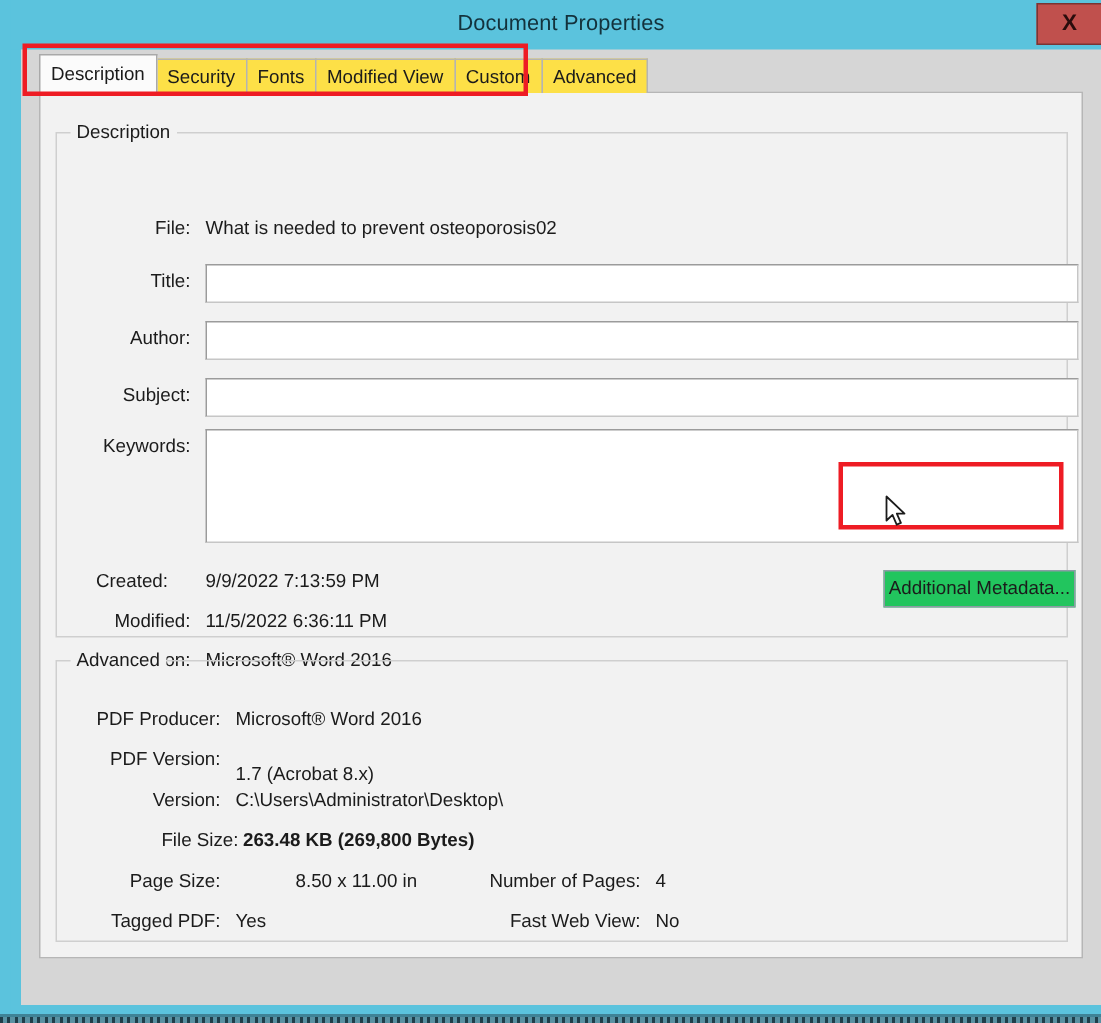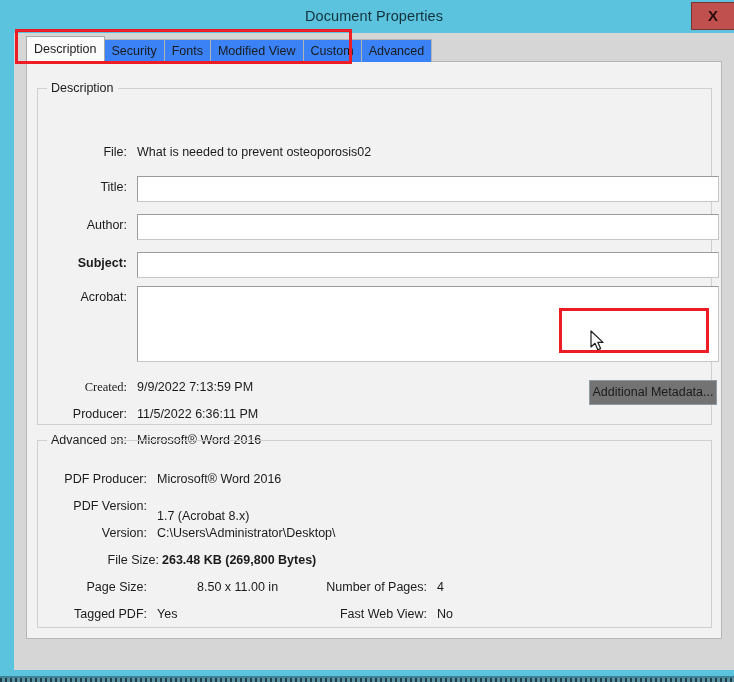--- a/index.html
+++ b/index.html
@@ -84,21 +84,21 @@
     display: flex;
     align-items: flex-end;
     z-index: 5;
   }
   .tab {
     height: 23px;
     line-height: 23px;
     padding: 0 7px;
     font-size: 12.5px;
     color: #1b1b1b;
-    background: #3b82f6;
+    background: #fde047;
     border: 1px solid #b4b4b4;
     border-bottom: none;
     box-sizing: border-box;
     margin-right: -1px;
     cursor: pointer;
     white-space: nowrap;
   }
   .tab.active {
     background: #fbfbfb;
     height: 26px;
@@ -193,21 +193,21 @@
     cursor: pointer;
     background: #d2d2d2;
     border: 1px solid #868686;
   }
   #btn-additional-metadata {
     left: 562px;
     top: 318px;
     width: 128px;
     height: 25px;
     line-height: 23px;
-    background: #737373;
+    background: #22c55e;
     border: 1px solid #8d9ba5;
   }
   #btn-help {
     left: 18px;
     top: 644px;
     width: 92px;
     height: 26px;
     line-height: 24px;
     background: #cccccc;
   }
@@ -307,30 +307,30 @@
 
       <div class="flabel" style="left:20px; top:83px; width:80px;">File:</div>
       <div class="fvalue" style="left:110px; top:83px;">What is needed to prevent osteoporosis02</div>
 
       <div class="flabel" style="left:20px; top:118px; width:80px;">Title:</div>
       <input class="ftext" type="text" style="left: 110px; top: 114px; width: 582px; height: 26px;" value="">
 
       <div class="flabel" style="left:20px; top:156px; width:80px;text-align:right;">Author:</div>
       <input class="ftext" type="text" style="left: 110px; top: 152px; width: 582px; height: 26px;" value="">
 
-      <div class="flabel" style="left:20px; top:194px; width:80px;font-weight:bold;">Subject:</div>
+      <div class="flabel" style="left:20px; top:194px; width:80px;">Subject:</div>
       <input class="ftext" type="text" style="left: 110px; top: 190px; width: 582px; height: 26px;" value="">
 
-      <div class="flabel" style="left:20px; top:228px; width:80px;">Acrobat:</div>
+      <div class="flabel" style="left:20px; top:228px; width:80px;">Keywords:</div>
       <textarea class="ftext" style="left: 110px; top: 224px; width: 582px; height: 76px;"></textarea>
 
-      <div class="flabel" style="left:20px; top:318px; width:80px;font-family:Liberation Serif, serif;">Created:</div>
+      <div class="flabel" style="left:5px; top:318px; width:80px;">Created:</div>
       <div class="fvalue" style="left:110px; top:318px;">9/9/2022 7:13:59 PM</div>
 
-      <div class="flabel" style="left:20px; top:345px; width:80px;">Producer:</div>
+      <div class="flabel" style="left:20px; top:345px; width:80px;">Modified:</div>
       <div class="fvalue" style="left:110px; top:345px;">11/5/2022 6:36:11 PM</div>
 
       <div class="flabel" style="left:20px; top:371px; width:80px;">Application:</div>
       <div class="fvalue" style="left:110px; top:371px;">Microsoft® Word 2016</div>
 
       <div class="btn" id="btn-additional-metadata">Additional Metadata...</div>
 
       <div class="groupbox" id="group-advanced">
         <span class="group-legend">Advanced</span>
       </div>

